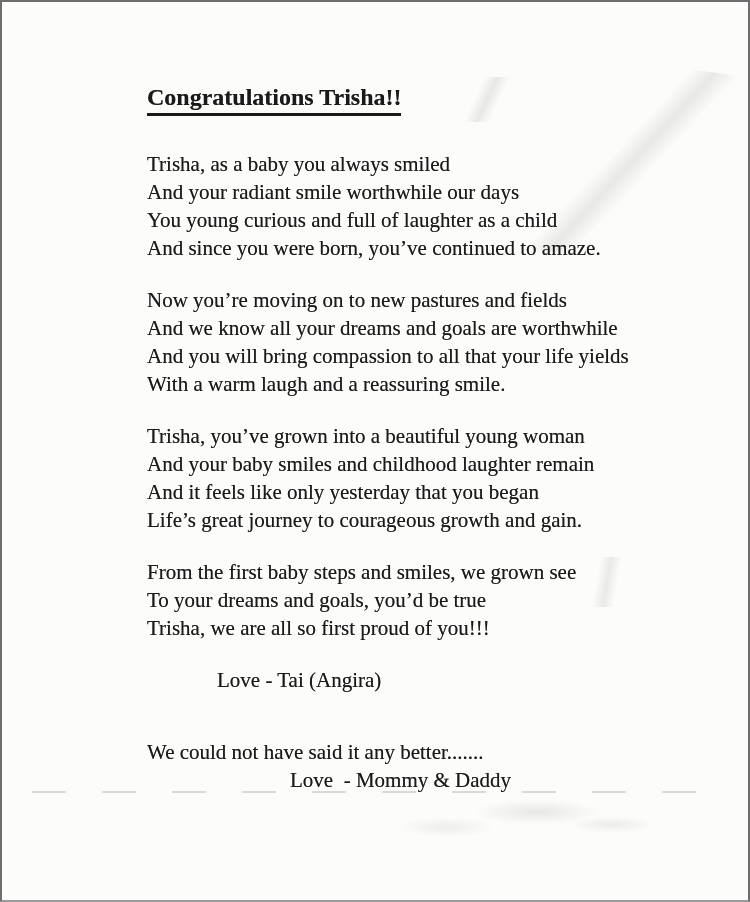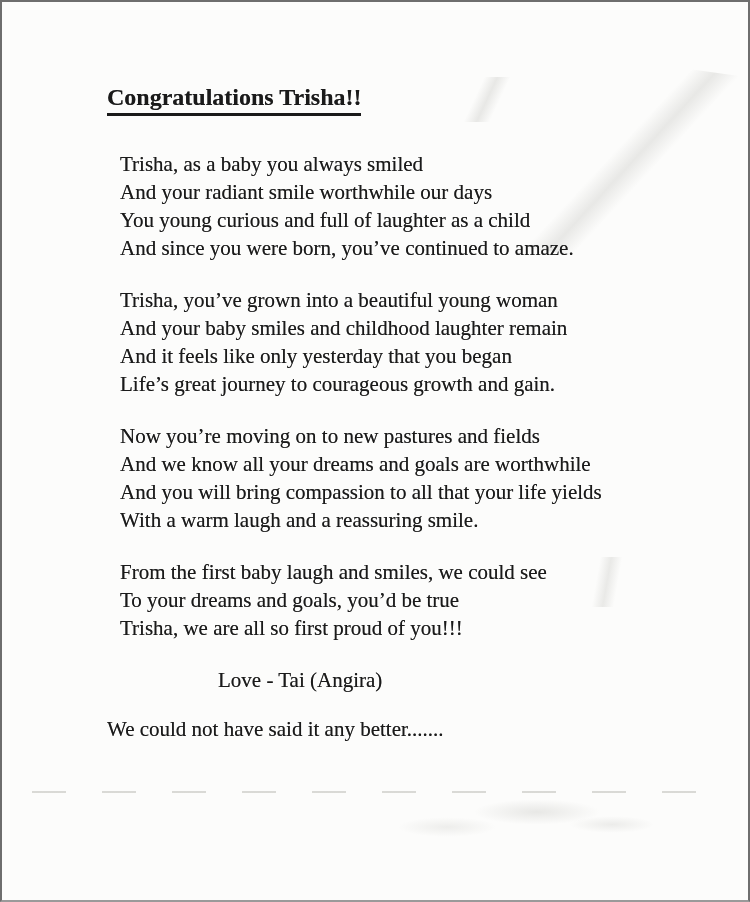--- a/index.html
+++ b/index.html
@@ -10,20 +10,21 @@
   }
   .page {
     position: relative;
     width: 750px;
     height: 902px;
     box-sizing: border-box;
     background: #fcfcfb;
     border: 2px solid #6e6e6e;
     border-bottom-color: #9a9a9a;
     overflow: hidden;
+    padding-left: 40px;
   }
   .content {
     position: relative;
     z-index: 2;
     padding: 80px 50px 0 105px;
     color: #1a1a1a;
     font-size: 21px;
     line-height: 28px;
     text-shadow: 0 0 0.6px rgba(0,0,0,0.55);
   }
@@ -32,23 +33,23 @@
     font-size: 24px;
     line-height: 30px;
     font-weight: bold;
   }
   .title-text {
     display: inline-block;
     border-bottom: 3px solid #1a1a1a;
     padding-bottom: 1px;
   }
   .stanza { margin: 0 0 24px 0; }
-  .line { white-space: nowrap; margin-left: 13px; }
-  .sig-tai { margin-left: 111px; }
-  .closing { margin-top: 21px; white-space: pre-wrap; }
+  .line { white-space: nowrap; }
+  .sig-tai { margin-left: 70px; }
+  .closing { margin-top: 44px; white-space: pre-wrap; }
   .sig-parents { margin-left: 143px; white-space: pre-wrap; }
 
   
   .crease {
     position: absolute;
     z-index: 1;
     pointer-events: none;
   }
   .crease-tr {
     left: 500px; top: 60px;
@@ -113,38 +114,39 @@
     <h1 class="title"><span class="title-text">Congratulations Trisha!!</span></h1>
 
     <div class="stanza">
       <div class="line">Trisha, as a baby you always smiled</div>
       <div class="line">And your radiant smile worthwhile our days</div>
       <div class="line">You young curious and full of laughter as a child</div>
       <div class="line">And since you were born, you’ve continued to amaze.</div>
     </div>
 
     <div class="stanza">
+      <div class="line">Now you’re moving on to new pastures and fields</div>
+      <div class="line">And we know all your dreams and goals are worthwhile</div>
+      <div class="line">And you will bring compassion to all that your life yields</div>
+      <div class="line">With a warm laugh and a reassuring smile.</div>
+    </div>
+
+    <div class="stanza">
       <div class="line">Trisha, you’ve grown into a beautiful young woman</div>
       <div class="line">And your baby smiles and childhood laughter remain</div>
       <div class="line">And it feels like only yesterday that you began</div>
       <div class="line">Life’s great journey to courageous growth and gain.</div>
     </div>
 
     <div class="stanza">
-      <div class="line">Now you’re moving on to new pastures and fields</div>
-      <div class="line">And we know all your dreams and goals are worthwhile</div>
-      <div class="line">And you will bring compassion to all that your life yields</div>
-      <div class="line">With a warm laugh and a reassuring smile.</div>
-    </div>
-
-    <div class="stanza">
-      <div class="line">From the first baby laugh and smiles, we could see</div>
+      <div class="line">From the first baby steps and smiles, we grown see</div>
       <div class="line">To your dreams and goals, you’d be true</div>
       <div class="line">Trisha, we are all so first proud of you!!!</div>
     </div>
 
     <div class="sig sig-tai">Love - Tai (Angira)</div>
 
     <div class="closing">We could not have said it any better.......</div>
 
+    <div class="sig sig-parents">Love  - Mommy &amp; Daddy</div>
 
   </div>
 </div>
 
 </body></html>

